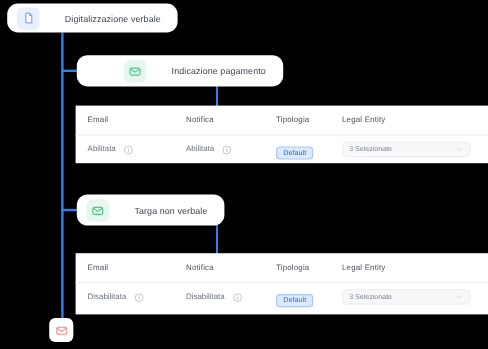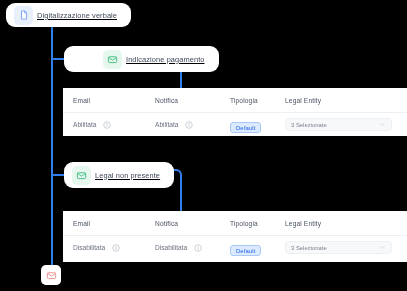--- a/index.html
+++ b/index.html
@@ -34,27 +34,26 @@
     border-color: #2f80ed;
     border-style: solid;
     border-width: 0;
   }
 
   
   .node {
     position: absolute;
     display: flex;
     align-items: center;
-    gap: 4px;
+    gap: 21px;
     background: #ffffff;
     border-radius: 9px;
     box-shadow: 0 1px 3px rgba(16,24,40,0.10), 0 1px 2px rgba(16,24,40,0.06);
     padding: 7px 14px 7px 8px;
     box-sizing: border-box;
-    text-decoration: underline;
   }
   .node-icon {
     width: 19px;
     height: 19px;
     border-radius: 5px;
     display: flex;
     align-items: center;
     justify-content: center;
     flex: 0 0 auto;
   }
@@ -201,21 +200,21 @@
     <span class="node-label">Indicazione pagamento</span>
   </div>
 
   <div class="node node-targa">
     <span class="node-icon icon-mail">
       <svg width="11" height="11" viewBox="0 0 16 16" fill="none">
         <rect x="2" y="4" width="12" height="8.5" rx="1.6" stroke="#2bb673" stroke-width="1.2"></rect>
         <path d="M2.7 5.2 8 9l5.3-3.8" stroke="#2bb673" stroke-width="1.2" stroke-linecap="round" stroke-linejoin="round"></path>
       </svg>
     </span>
-    <span class="node-label">Legal non presente</span>
+    <span class="node-label">Targa non verbale</span>
   </div>
 
   <div class="node node-red">
     <span class="node-icon icon-mail-red">
       <svg width="11" height="11" viewBox="0 0 16 16" fill="none">
         <rect x="2" y="4" width="12" height="8.5" rx="1.6" stroke="#ef8a8a" stroke-width="1.3"></rect>
         <path d="M2.7 5.2 8 9l5.3-3.8" stroke="#ef8a8a" stroke-width="1.3" stroke-linecap="round" stroke-linejoin="round"></path>
       </svg>
     </span>
   </div>

